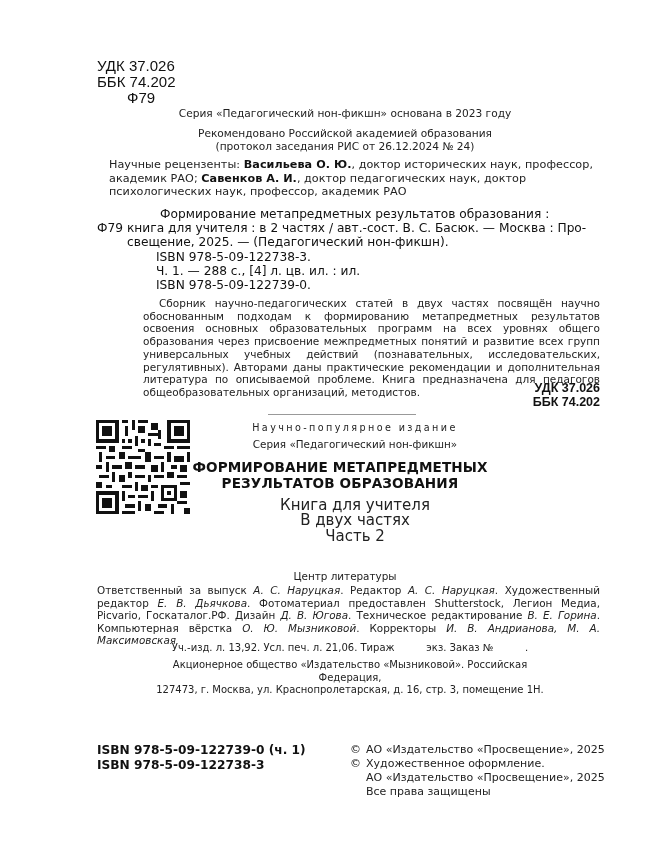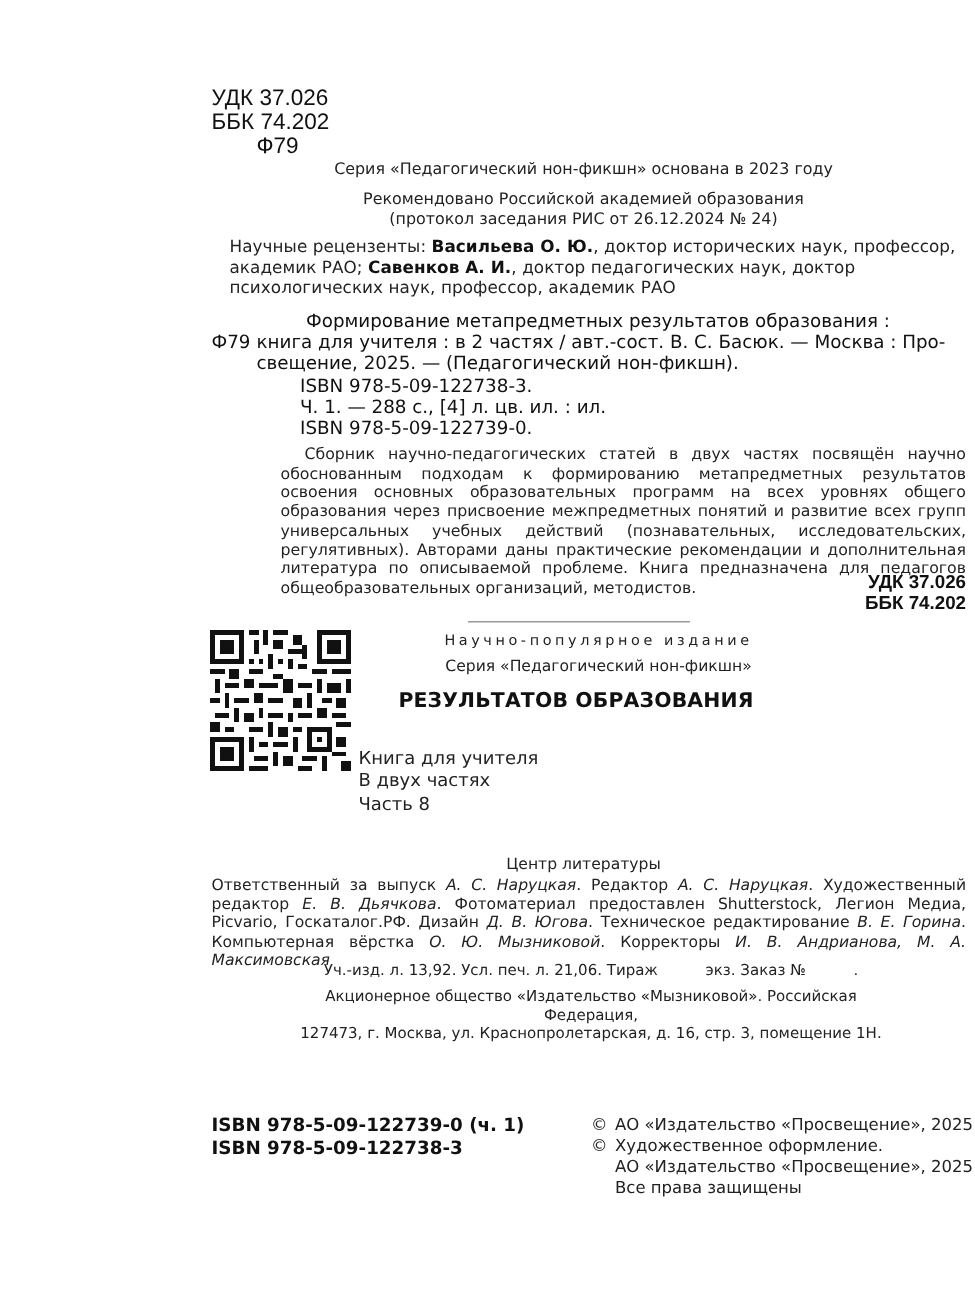--- a/index.html
+++ b/index.html
@@ -1,20 +1,20 @@
 <!DOCTYPE html>
 <html><head>
   <meta charset="utf-8">
   <style>
     html, body { margin: 0; padding: 0; background: #ffffff; }
     body {
       width: 650px; height: 865px; position: relative; overflow: hidden;
       font-family: "DejaVu Sans", sans-serif; color: #1a1a1a;
     }
-    .abs { position: absolute; margin-left: 44px; }
+    .abs { position: absolute; }
     .udk-top {
       left: 97px; top: 58px; font-family: "Liberation Sans", sans-serif;
       font-size: 15px; line-height: 16px; color: #111;
     }
     .udk-top .f79 { padding-left: 30px; }
     .center-line {
       left: 90px; width: 510px; text-align: center; font-size: 10.6px; color: #222;
     }
     .reviewers {
       left: 109px; top: 158px; width: 503px; font-size: 11.2px; line-height: 13.5px; color: #222;
@@ -49,21 +49,21 @@
     }
     .series-it {
       left: 195px; top: 438px; width: 320px; text-align: center; font-size: 10.4px;
       color: #222;
     }
     .big-title {
       left: 190px; top: 459px; width: 300px; text-align: center; font-weight: bold;
       font-size: 13.6px; line-height: 16px; color: #111; letter-spacing: 0.1px;
     }
     .subs {
-      left: 195px; top: 498px; width: 320px; text-align: left; font-size: 12px;
+      left: 195px; top: 498px; width: 320px; text-align: center; font-size: 15px;
       line-height: 15.3px; color: #222;
     }
     .center-lit {
       left: 90px; top: 570px; width: 510px; text-align: center; font-size: 10.4px; color: #222;
     }
     .credits {
       left: 97px; top: 584px; width: 503px; font-size: 10.4px; line-height: 12.6px;
       color: #222; text-align: justify; text-align-last: left;
     }
     .credits i { color: #222; }
@@ -203,26 +203,27 @@
       <rect x="8" y="28" width="4" height="1"></rect>
         <rect x="18" y="28" width="3" height="1"></rect>
     </g>
   </svg>
 </div>
 
 <div class="abs rule"></div>
 <div class="abs popular">Научно-популярное издание</div>
 <div class="abs series-it">Серия «Педагогический нон-фикшн»</div>
 <div class="abs big-title">
+  <div>ФОРМИРОВАНИЕ МЕТАПРЕДМЕТНЫХ</div>
   <div>РЕЗУЛЬТАТОВ ОБРАЗОВАНИЯ</div>
 </div>
 <div class="abs subs">
   <div>Книга для учителя</div>
   <div>В двух частях</div>
-  <div>Часть 8</div>
+  <div>Часть 2</div>
 </div>
 
 <div class="abs center-lit">Центр литературы</div>
 <div class="abs credits">
   <span>Ответственный за выпуск </span><i>А. С. Наруцкая</i><span>. Редактор </span><i>А. С. Наруцкая</i><span>. Художественный редактор </span><i>Е. В. Дьячкова</i><span>. Фотоматериал предоставлен Shutterstock, Легион Медиа, Picvario, Госкаталог.РФ. Дизайн </span><i>Д. В. Югова</i><span>. Техническое редактирование </span><i>В. Е. Горина</i><span>. Компьютерная вёрстка </span><i>О. Ю. Мызниковой</i><span>. Корректоры </span><i>И. В. Андрианова, М. А. Максимовская</i>
 </div>
 
 <div class="abs imprint">
   <div style="white-space:pre;">Уч.-изд. л. 13,92. Усл. печ. л. 21,06. Тираж          экз. Заказ №          .</div>
   <div class="gap"></div>

